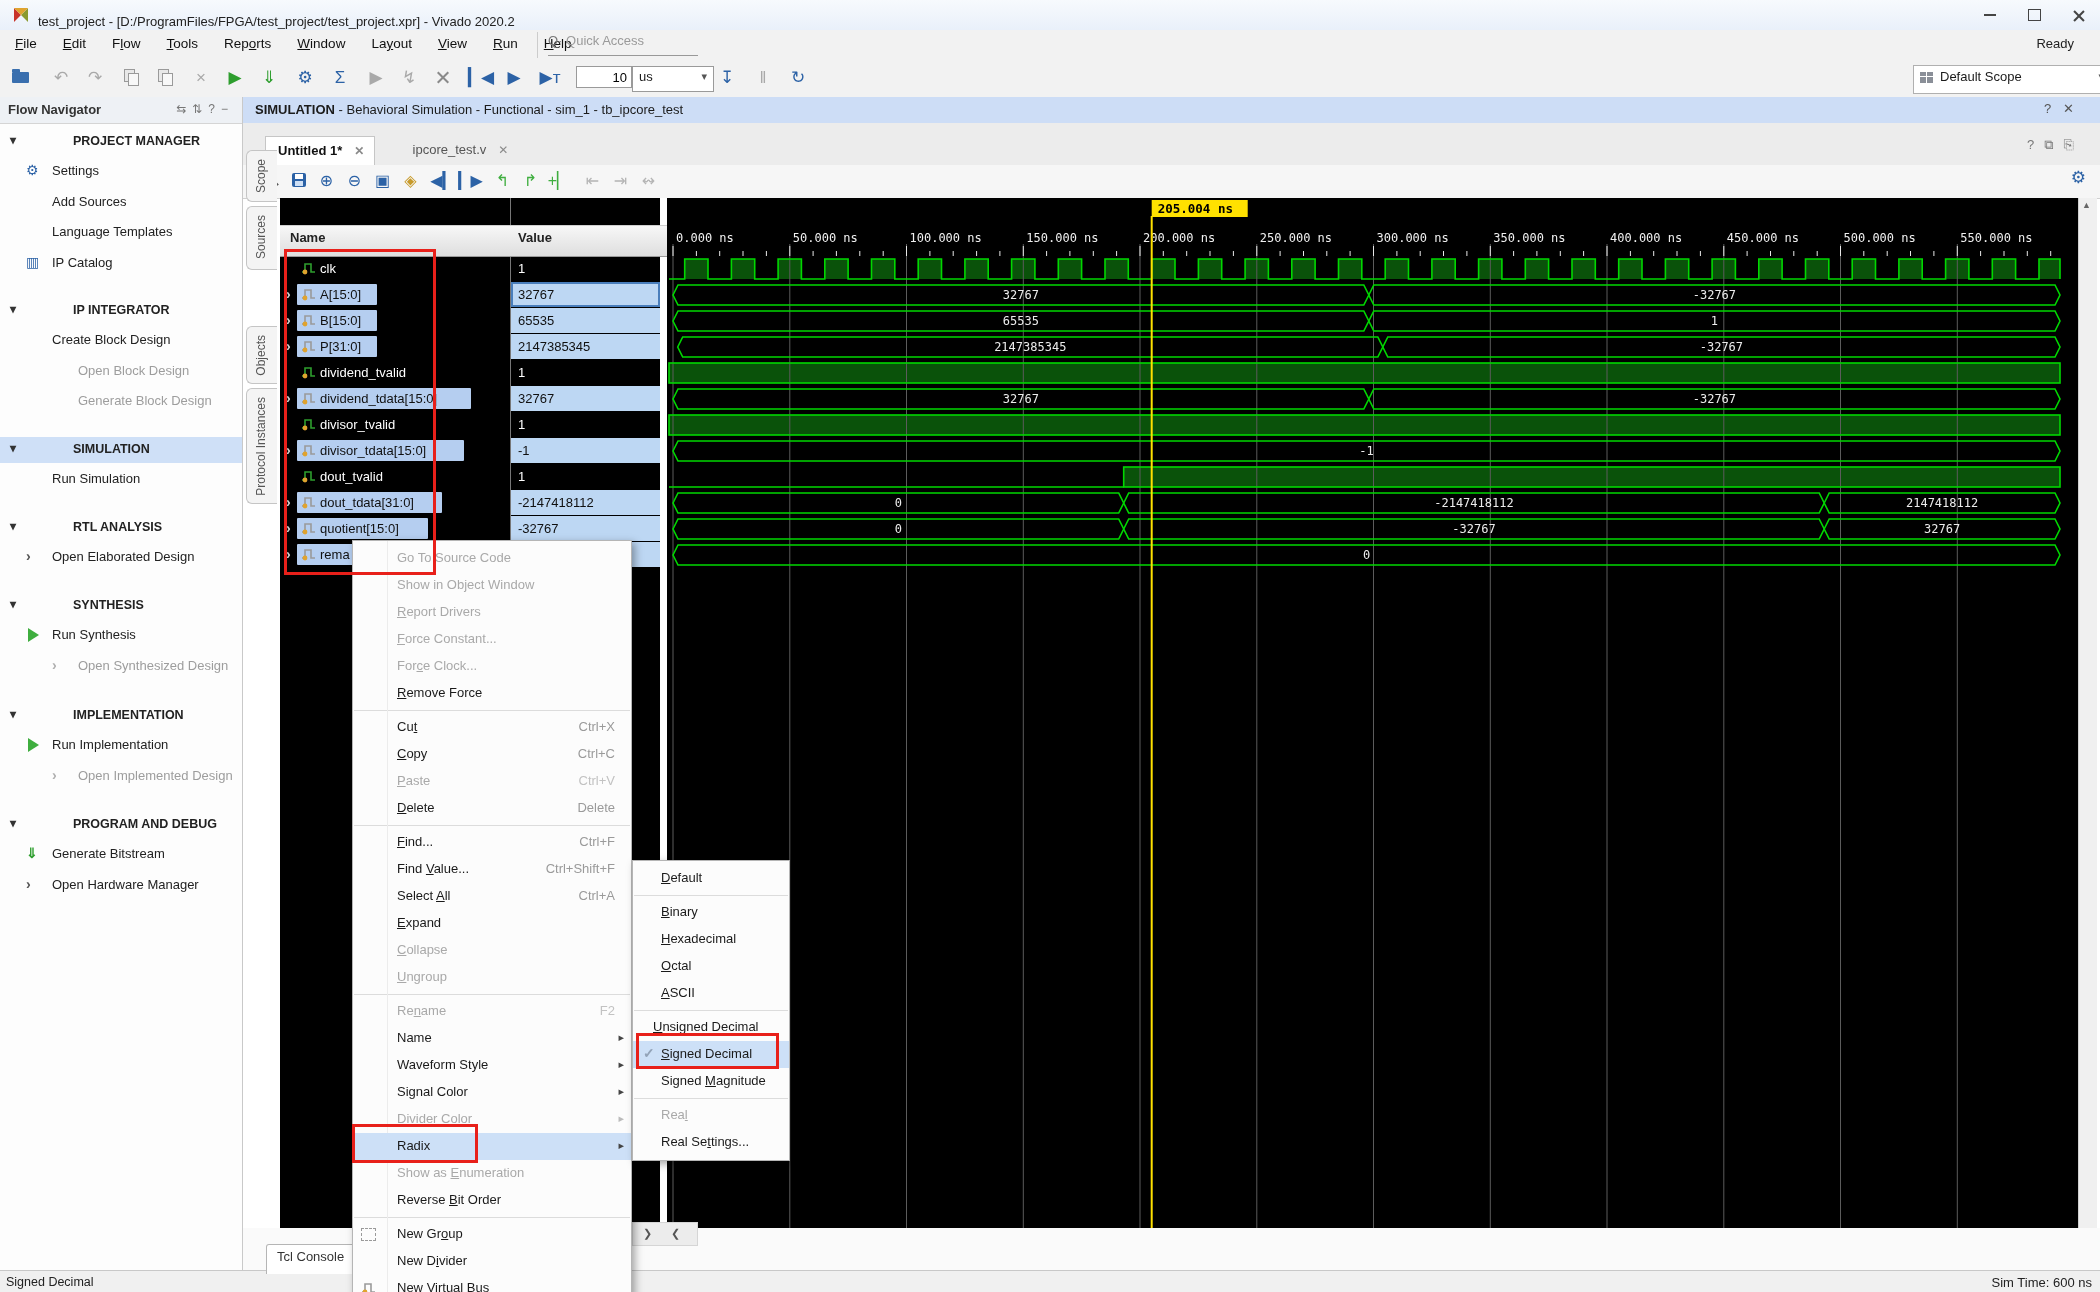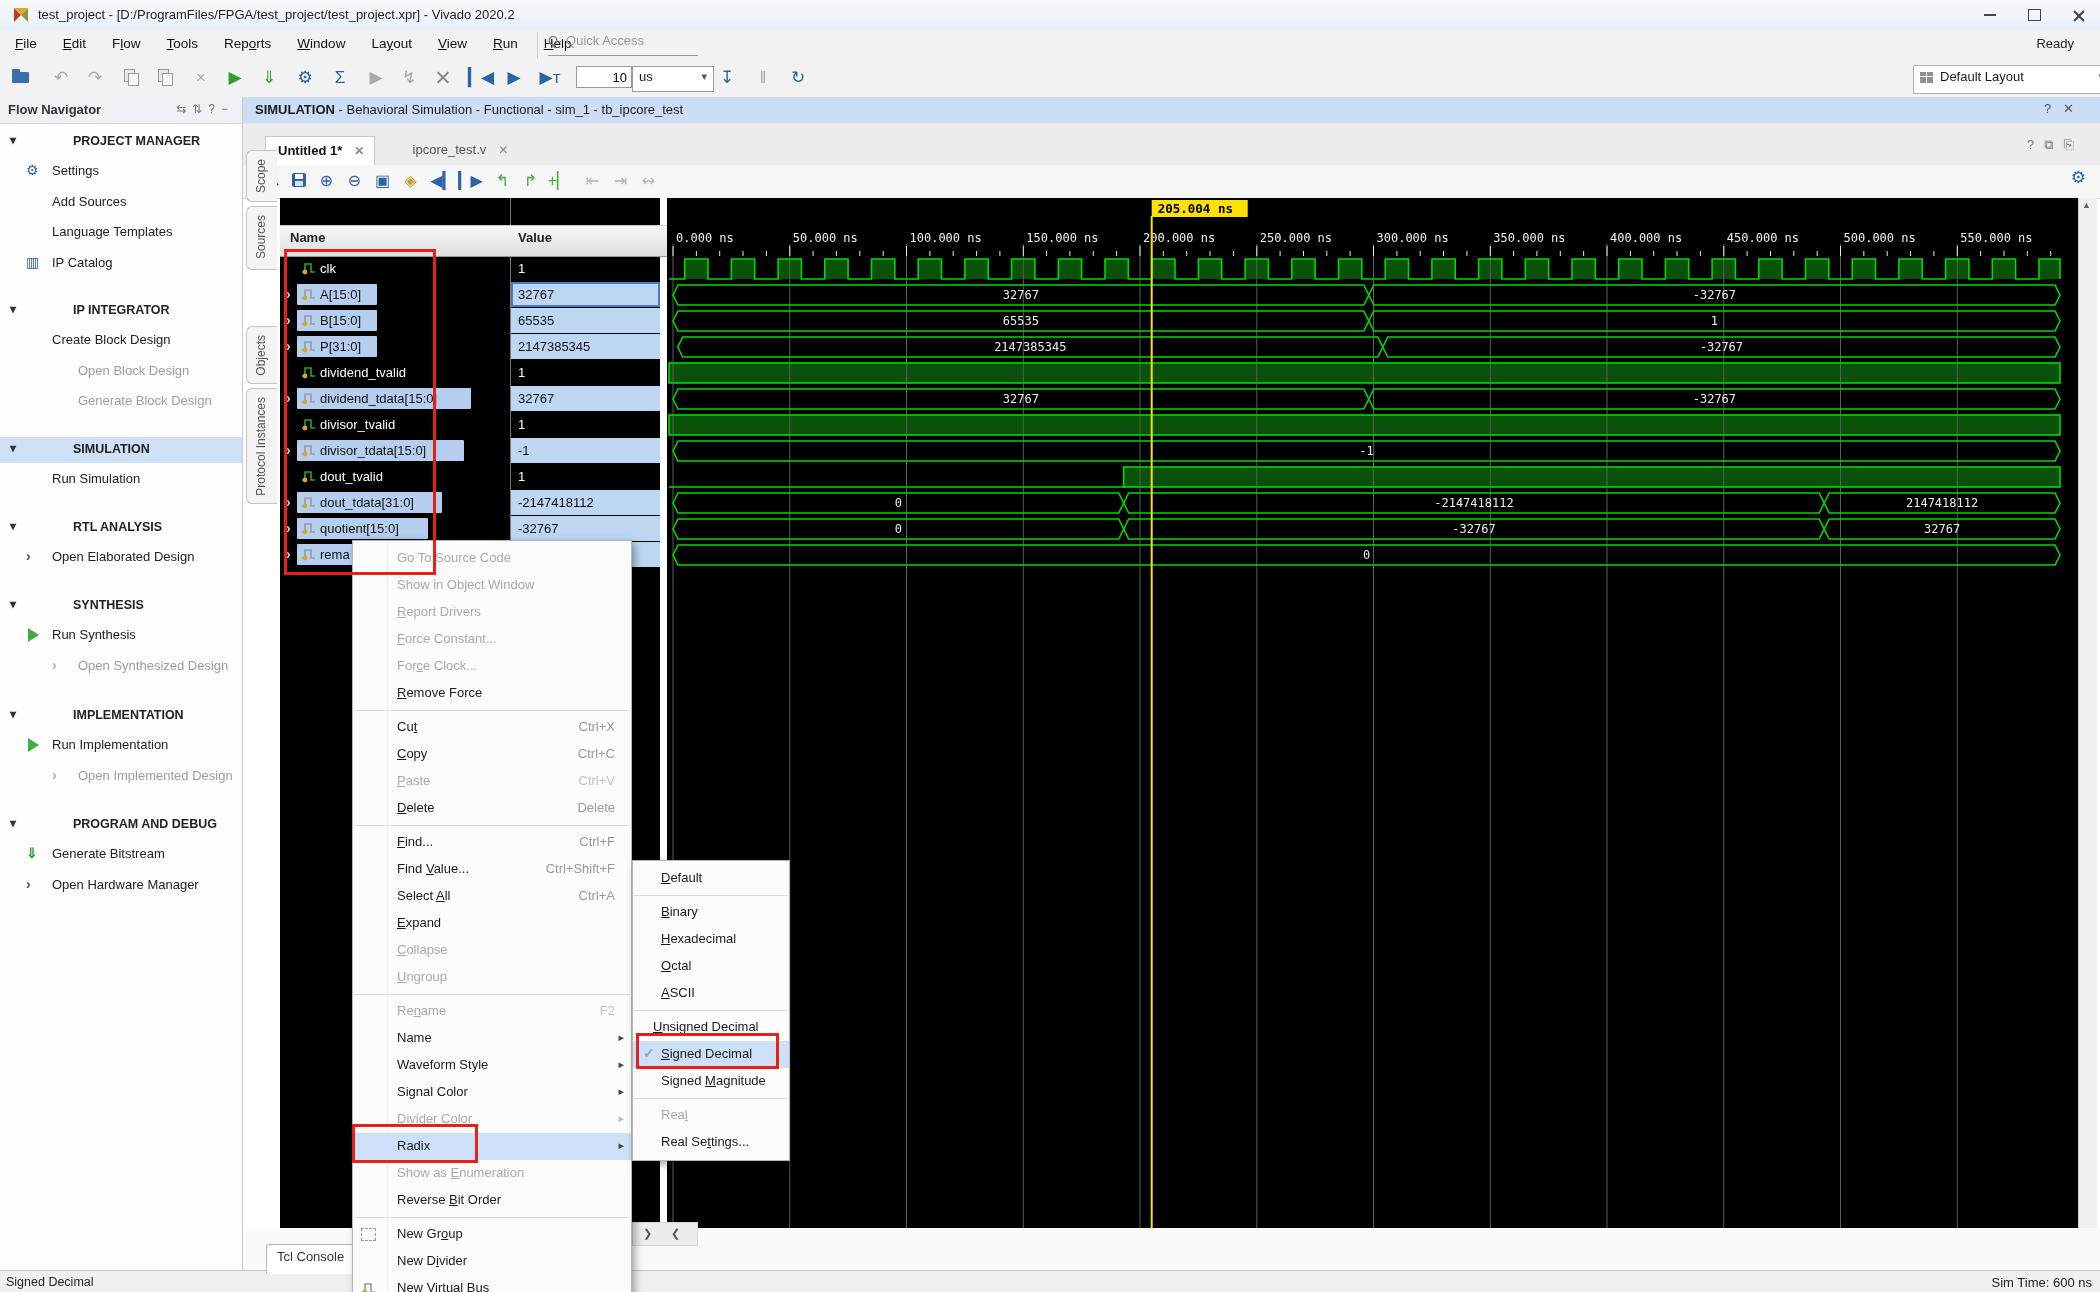--- a/index.html
+++ b/index.html
@@ -4,21 +4,21 @@
 <style>
   html,body{margin:0;padding:0;}
   body{width:2100px;height:1292px;position:relative;overflow:hidden;
        font-family:"Liberation Sans",sans-serif;background:#fff;color:#1a1a1a;}
   .abs{position:absolute;}
   .nosel{user-select:none;}
 
   
   #titlebar{left:0;top:0;width:2100px;height:30px;background:linear-gradient(#f7fafd,#e9f0fa);
             border-bottom:1px solid #d4dce8;}
-  #title-text{left:38px;top:7px;font-size:13px;color:#222;}
+  #title-text{left:38px;top:14px;font-size:13px;color:#222;}
   .winbtn{top:0;width:44px;height:29px;text-align:center;color:#444;}
   .winbtn .bar{position:absolute;left:16px;top:14px;width:12px;height:2px;background:#444;}
   .winbtn .sq{position:absolute;left:16px;top:9px;width:11px;height:10px;border:1.5px solid #444;}
   .xicon{position:absolute;left:17px;top:9px;width:12px;height:12px;}
   .xicon::before,.xicon::after{content:"";position:absolute;left:5px;top:0;width:2px;height:14px;background:#444;}
   .xicon::before{transform:rotate(45deg);}  .xicon::after{transform:rotate(-45deg);}
   #logo{left:12px;top:6px;width:18px;height:18px;}
 
   
   #menubar{left:0;top:30px;width:2100px;height:30px;background:#f2f2f2;border-bottom:1px solid #e0e0e0;}
@@ -212,21 +212,21 @@
   <div class="abs" id="unit-select">
     <span>us</span><span class="arr">▾</span>
   </div>
   <div class="abs" id="layout-select">
     <span class="grid">
       <i style="left:0;top:0;width:6px;height:4px;"></i>
         <i style="left:7px;top:0;width:6px;height:4px;"></i>
       <i style="left:0;top:5px;width:6px;height:6px;"></i>
         <i style="left:7px;top:5px;width:6px;height:6px;"></i>
     </span>
-    <span>Default Layout</span>
+    <span>Default Scope</span>
     <span class="arr">▾</span>
   </div>
 </div>
 
 <div class="abs" id="flownav">
   <div class="abs" id="flownav-header">
     <div class="abs" id="flownav-title">Flow Navigator</div>
     <div class="abs" id="flownav-icons">⇆⇅?−</div>
   </div>
   <div id="flownav-body">

